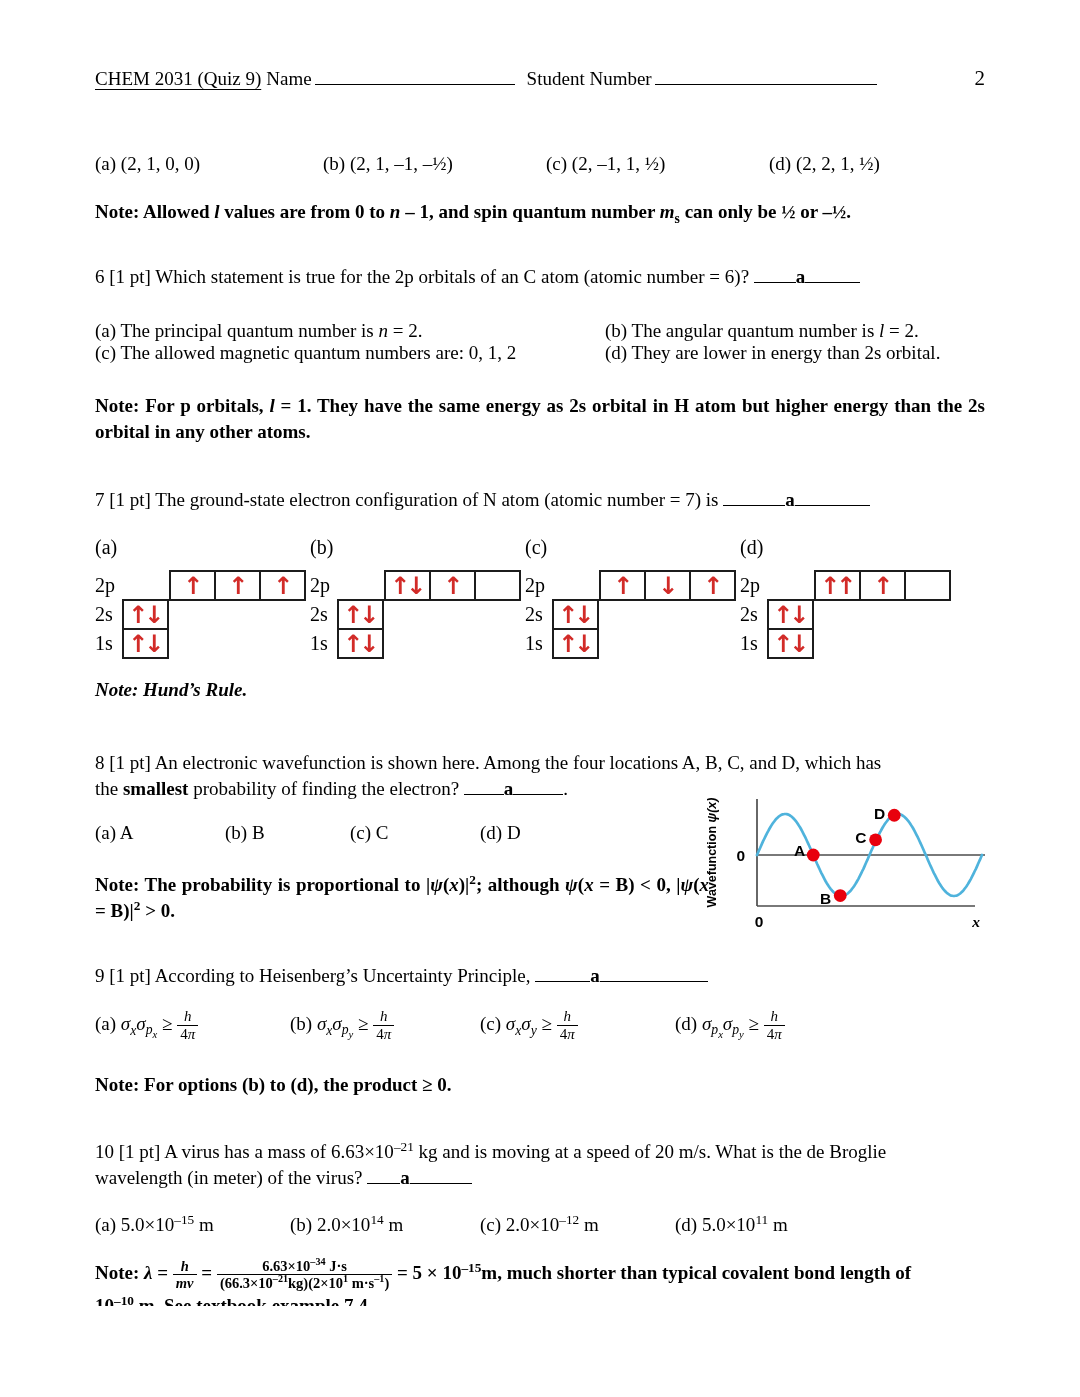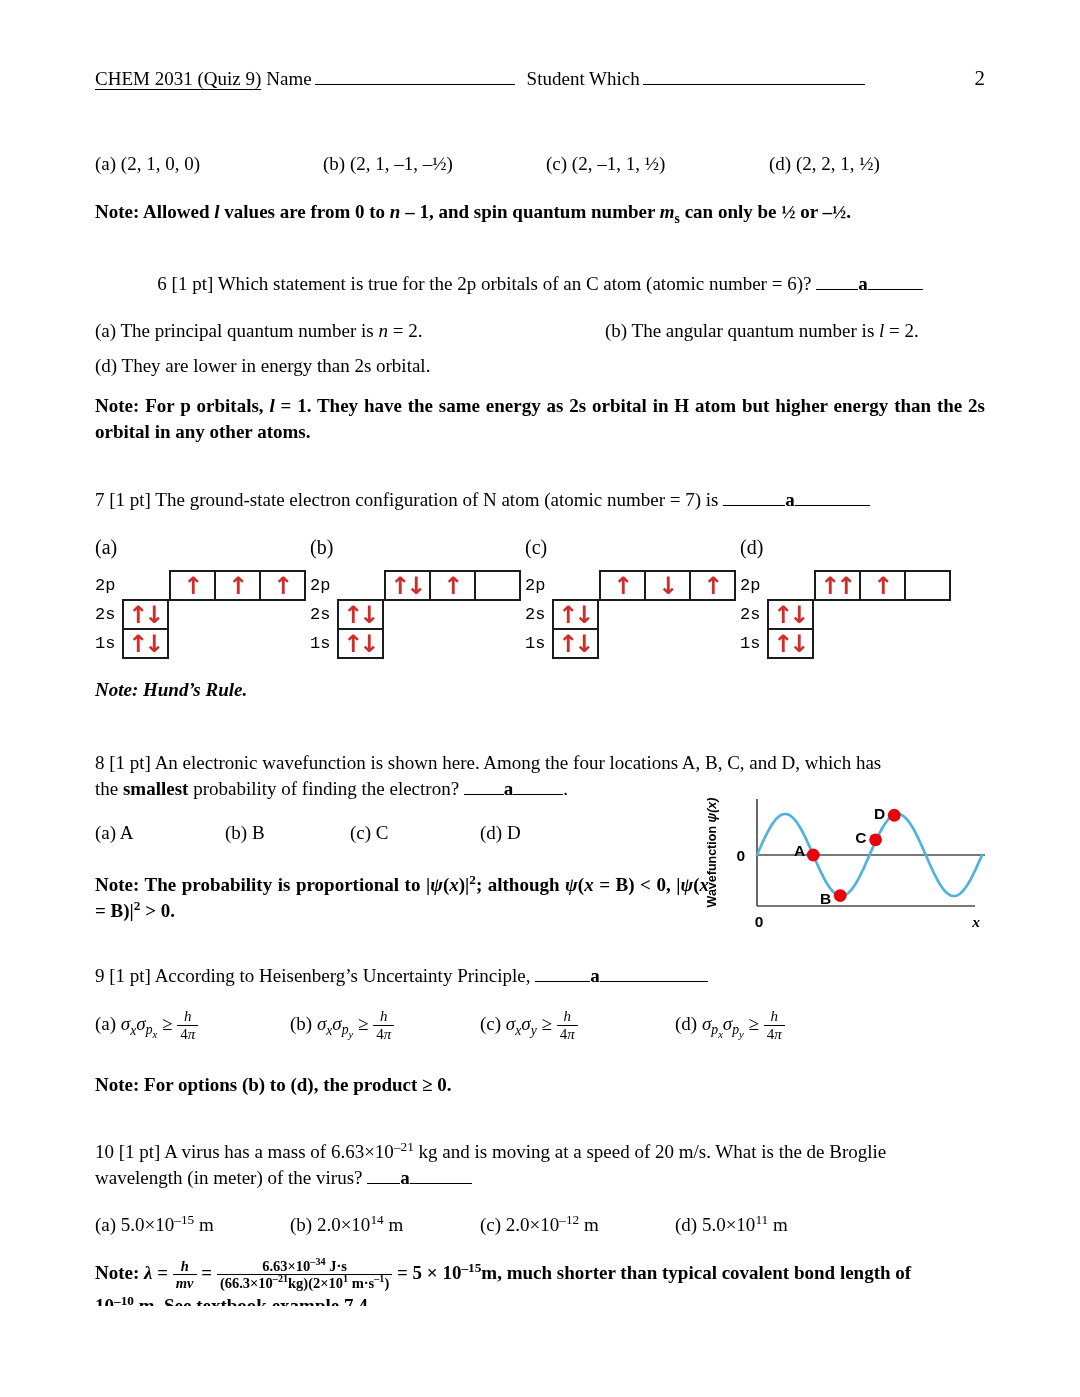--- a/index.html
+++ b/index.html
@@ -17,64 +17,65 @@
   .frac .den{display:block;padding:0 3px;}
   .note .frac{font-size:14.5px;}
   
   .hdr{display:flex;align-items:baseline;}
   .hdr .course{text-decoration:underline;text-underline-offset:4px;}
   .hdr .lbl{margin-left:5px;}
   .hdr .pageno{margin-left:auto;font-size:21px;}
   .hdr .bl{margin-left:3px;}
   
   .grid4a{display:grid;grid-template-columns:195px 190px 190px 1fr;}
-  .grid2 {display:grid;grid-template-columns:510px 1fr;row-gap:13px;}
+  .grid2 {display:grid;grid-template-columns:510px 1fr;row-gap:0px;}
   .grid4b{display:grid;grid-template-columns:130px 125px 130px 1fr;width:620px;}
   .grid4c{display:grid;grid-template-columns:195px 190px 195px 1fr;align-items:center;}
   .diaggrid{display:grid;grid-template-columns:215px 215px 215px 1fr;}
   
   .odiag .oletter{font-size:20px;margin-bottom:11px;line-height:24px;}
   .orow{display:flex;align-items:center;}
   .orow + .orow{margin-top:-2px;}
-  .olabel{width:27px;font-size:17px;flex:0 0 auto;font-family:Liberation Mono, monospace;}
+  .olabel{width:27px;font-size:20px;flex:0 0 auto;}
   .ospacer{width:47px;flex:0 0 auto;}
   .obox{box-sizing:border-box;width:47px;height:31px;border:2px solid #1c1c1c;flex:0 0 auto;
         display:flex;align-items:center;justify-content:center;background:#fff;}
   .obox + .obox{margin-left:-2px;}
   .arrows{font-family:"DejaVu Sans",sans-serif;color:#d22b28;font-size:24px;letter-spacing:-4px;
           line-height:1;padding-right:3px;font-weight:bold;}
   .q8note{width:614px;text-align:justify;}
   .chartbox{position:absolute;left:700px;top:792px;width:300px;height:152px;}
 </style>
 </head>
 <body>
 
 <div class="page">
 
   <div class="abs hdr" style="top:66px;">
     <span class="course">CHEM 2031 (Quiz 9)</span>
     <span class="lbl">Name</span>
     <span class="bl" style="width:200px"></span>
-    <span class="lbl" style="margin-left:12px">Student Which</span>
+    <span class="lbl" style="margin-left:12px">Student Number</span>
     <span class="bl" style="width:222px"></span>
     <span class="pageno">2</span>
   </div>
 
   <div class="abs grid4a" style="top:153px;gap:33px;">
     <span>(a) (2, 1, 0, 0)</span>
     <span>(b) (2, 1, –1, –½)</span>
     <span>(c) (2, –1, 1, ½)</span>
     <span>(d) (2, 2, 1, ½)</span>
   </div>
   <p class="abs note" style="top:199px;">Note: Allowed <i>l</i> values are from 0 to <i>n</i> – 1, and spin quantum number <i>m</i><sub>s</sub> can only be ½ or –½.</p>
 
-  <p class="abs" style="top:271px;text-align:center;">6 [1 pt] Which statement is true for the 2p orbitals of an C atom (atomic number = 6)? <span class="bl" style="width:42px"></span><b>a</b><span class="bl" style="width:55px"></span></p>
+  <p class="abs" style="top:264px;">6 [1 pt] Which statement is true for the 2p orbitals of an C atom (atomic number = 6)? <span class="bl" style="width:42px"></span><b>a</b><span class="bl" style="width:55px"></span></p>
   <div class="abs grid2" style="top:320px;">
     <span>(a) The principal quantum number is <i>n</i> = 2.</span>
     <span>(b) The angular quantum number is <i>l</i> = 2.</span>
+    <span>(c) The allowed magnetic quantum numbers are: 0, 1, 2</span>
     <span>(d) They are lower in energy than 2s orbital.</span>
   </div>
   <p class="abs note" style="top:393px;text-align:justify;">Note: For p orbitals, <i>l</i> = 1. They have the same energy as 2s orbital in H atom but higher energy than the 2s orbital in any other atoms.</p>
 
   <p class="abs" style="top:487px;">7 [1 pt] The ground-state electron configuration of N atom (atomic number = 7) is <span class="bl" style="width:62px"></span><b>a</b><span class="bl" style="width:75px"></span></p>
   <div class="abs diaggrid" style="top:535px;">
       <div class="odiag">
         <div class="oletter">(a)</div>
         <div class="orow">
           <span class="olabel">2p</span>

